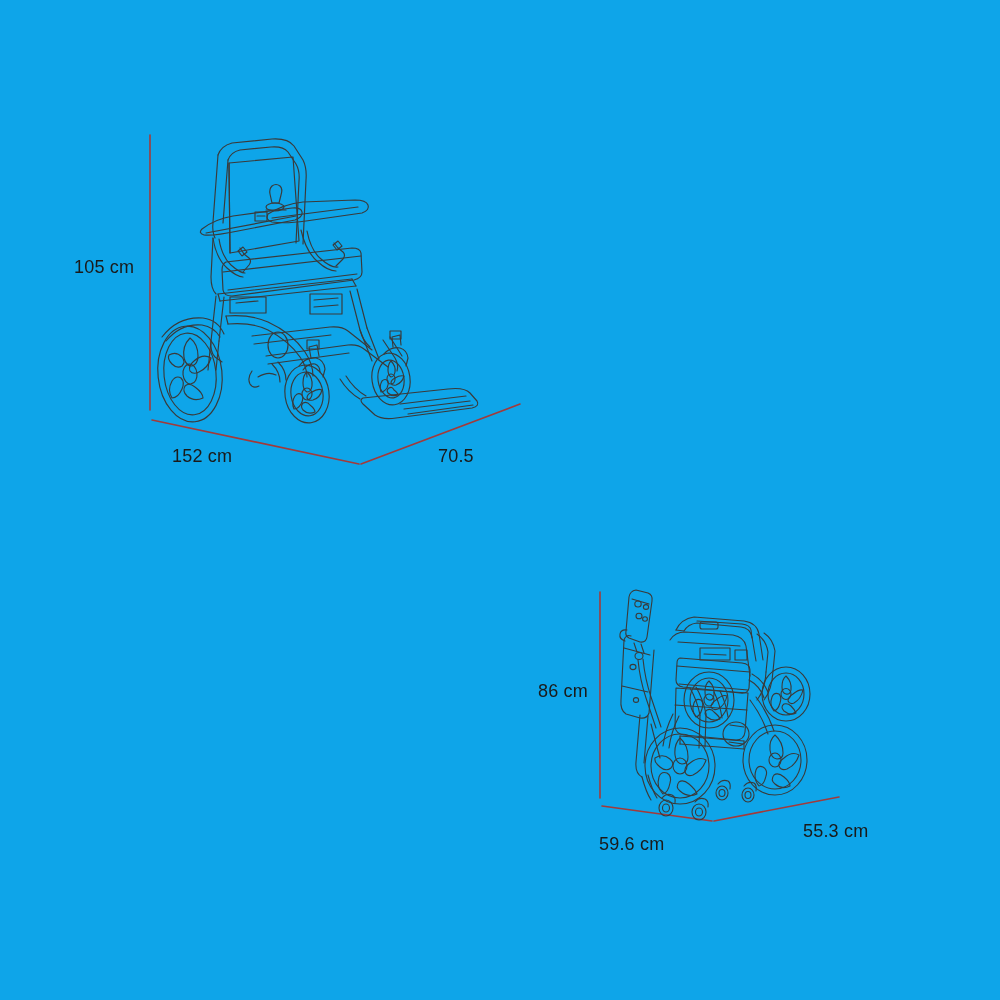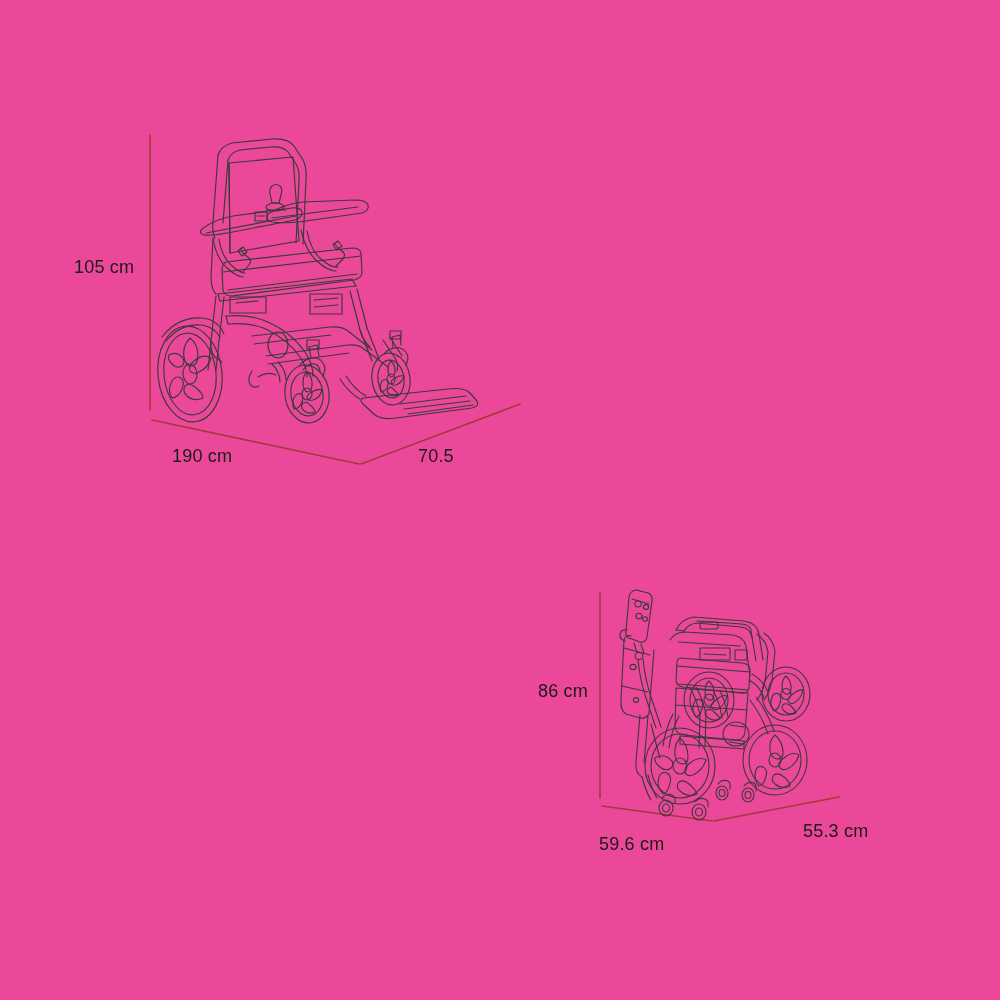--- a/index.html
+++ b/index.html
@@ -13,41 +13,41 @@
     height: 1000px;
     position: relative;
     overflow: hidden;
     font-family: "Liberation Sans", sans-serif;
   }
   #stage {
     position: absolute;
     left: 0; top: 0;
     width: 1000px;
     height: 1000px;
-    background: #ec4899;
+    background: #0ea5e9;
   }
   svg.layer {
     position: absolute;
     left: 0; top: 0;
     width: 1000px;
     height: 1000px;
     display: block;
   }
   .dimlabel {
     position: absolute;
     font-family: "Liberation Sans", sans-serif;
     font-size: 18px;
     font-weight: 500;
     color: #1a1a1a;
     white-space: nowrap;
     letter-spacing: 0.2px;
   }
   .lbl-105 { left: 74px;  top: 257px; }
   .lbl-109 { left: 172px; top: 446px; }
-  .lbl-705top { left: 418px; top: 446px; }
+  .lbl-705top { left: 438px; top: 446px; }
   .lbl-86  { left: 538px; top: 681px; }
   .lbl-415 { left: 599px; top: 834px; }
   .lbl-705 { left: 803px; top: 821px; }
 </style>
 </head>
 <body>
 
 <div id="stage">
 
   <svg class="layer" viewBox="0 0 1000 1000">
@@ -333,21 +333,21 @@
       <path d="M750 700 Q762 716 768 734"></path>
       <path d="M756 697 Q768 713 774 731"></path>
 
       <path d="M673 714 Q665 730 663 746"></path>
       <path d="M679 716 Q671 732 669 748"></path>
     </g>
   </svg>
 
   <div class="dimlabel lbl-105">105 cm</div>
 
-  <div class="dimlabel lbl-109">190 cm</div>
+  <div class="dimlabel lbl-109">152 cm</div>
 
   <div class="dimlabel lbl-705top">70.5</div>
 
   <div class="dimlabel lbl-86">86 cm</div>
 
   <div class="dimlabel lbl-415">59.6 cm</div>
 
   <div class="dimlabel lbl-705">55.3 cm</div>
 
 </div>

